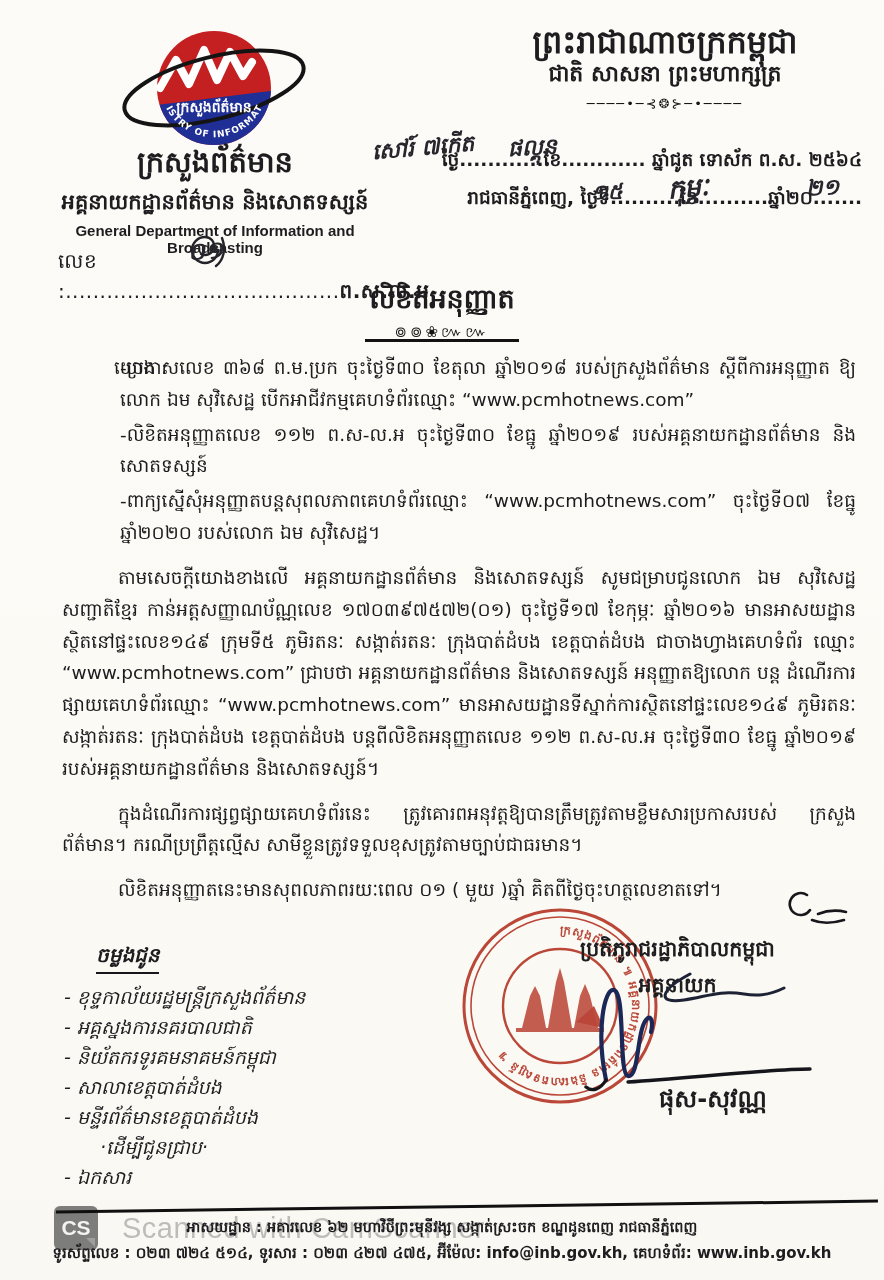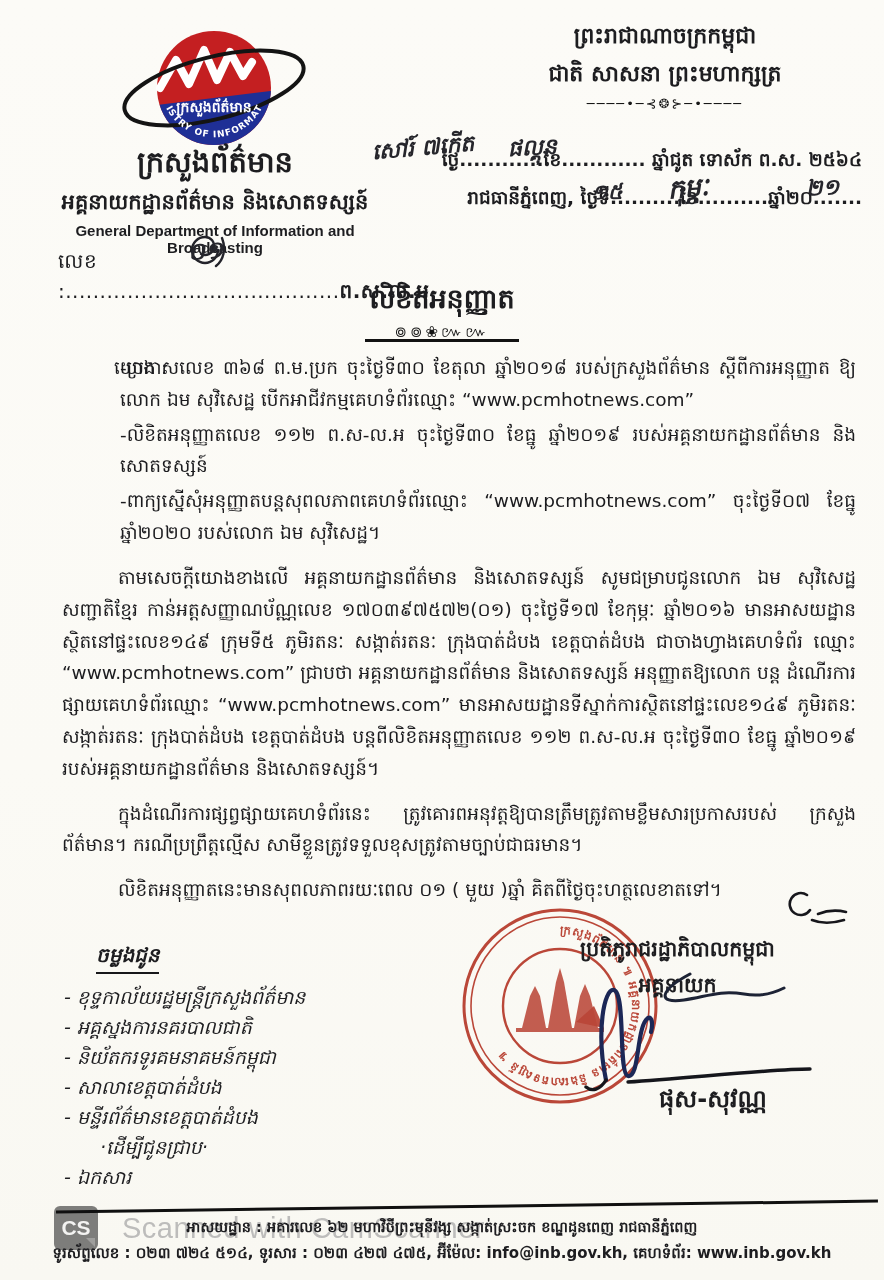--- a/index.html
+++ b/index.html
@@ -21,21 +21,21 @@
   
   .logo-wrap{left:116px;top:24px;width:196px;height:136px;}
   .ministry-kh{left:40px;top:144px;width:350px;font-size:29px;}
   .dept-kh{left:30px;top:188px;width:370px;font-size:21px;}
   .dept-en{left:30px;top:222px;width:370px;font-size:15px;font-weight:bold;}
   .num-line{left:58px;top:248px;width:400px;font-size:20px;letter-spacing:.5px;}
   .num-hand{left:188px;top:236px;font-size:24px;transform:rotate(-4deg);}
   .num-swirl{left:178px;top:228px;}
 
   
-  .kingdom{left:470px;top:22px;width:390px;font-size:22px;}
+  .kingdom{left:470px;top:22px;width:390px;font-size:32px;}
   .motto{left:470px;top:60px;width:390px;font-size:22px;}
   .hdr-divider{left:470px;top:96px;width:390px;font-size:13px;letter-spacing:2px;color:#161616;}
   .date1{left:330px;top:148px;width:532px;font-size:18.5px;text-align:right;font-weight:600;}
   .date2{left:330px;top:186px;width:532px;font-size:18.5px;text-align:right;font-weight:600;}
   .d1-hand-day{left:372px;top:134px;font-size:22px;transform:rotate(-5deg);}
   .d1-hand-month{left:508px;top:134px;font-size:22px;transform:rotate(-3deg);}
   .d2-hand-day{left:592px;top:178px;font-size:21px;transform:rotate(-2deg);}
   .d2-hand-month{left:668px;top:172px;font-size:26px;transform:rotate(-5deg);}
   .d2-hand-year{left:806px;top:174px;font-size:22px;transform:rotate(-3deg);}
 

